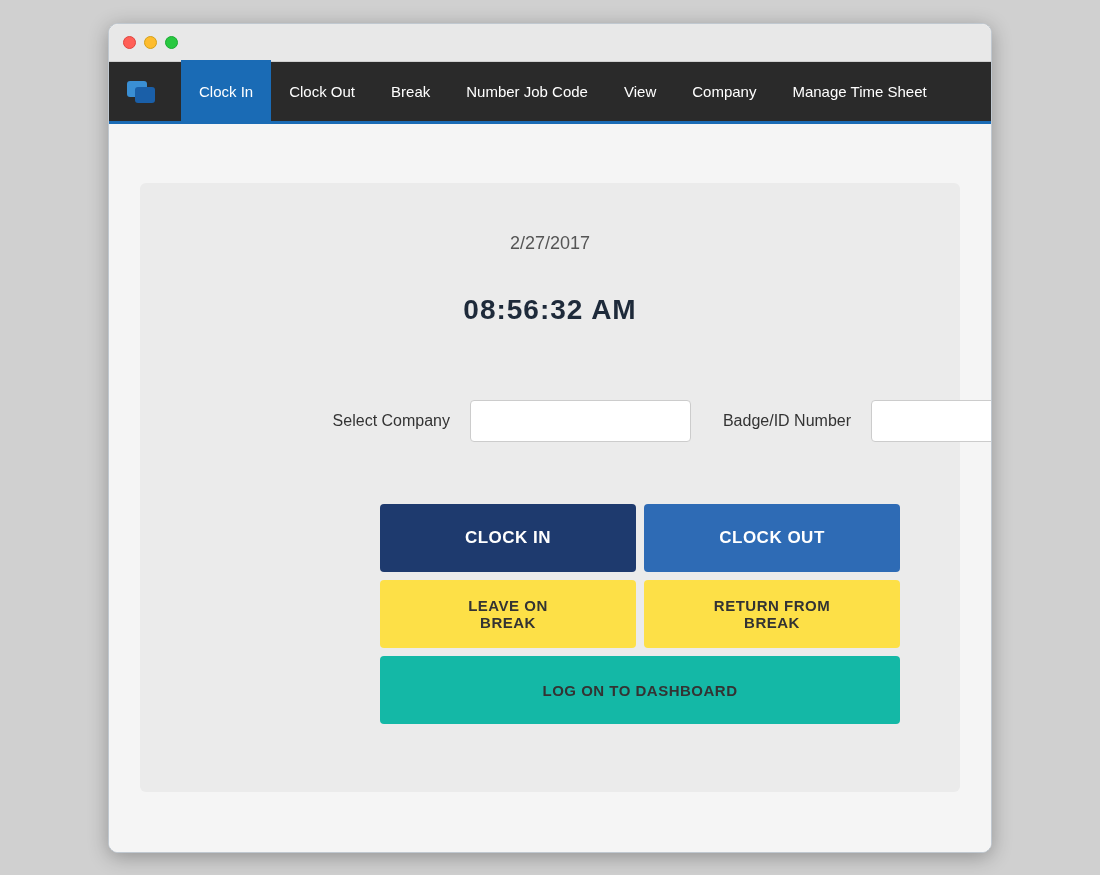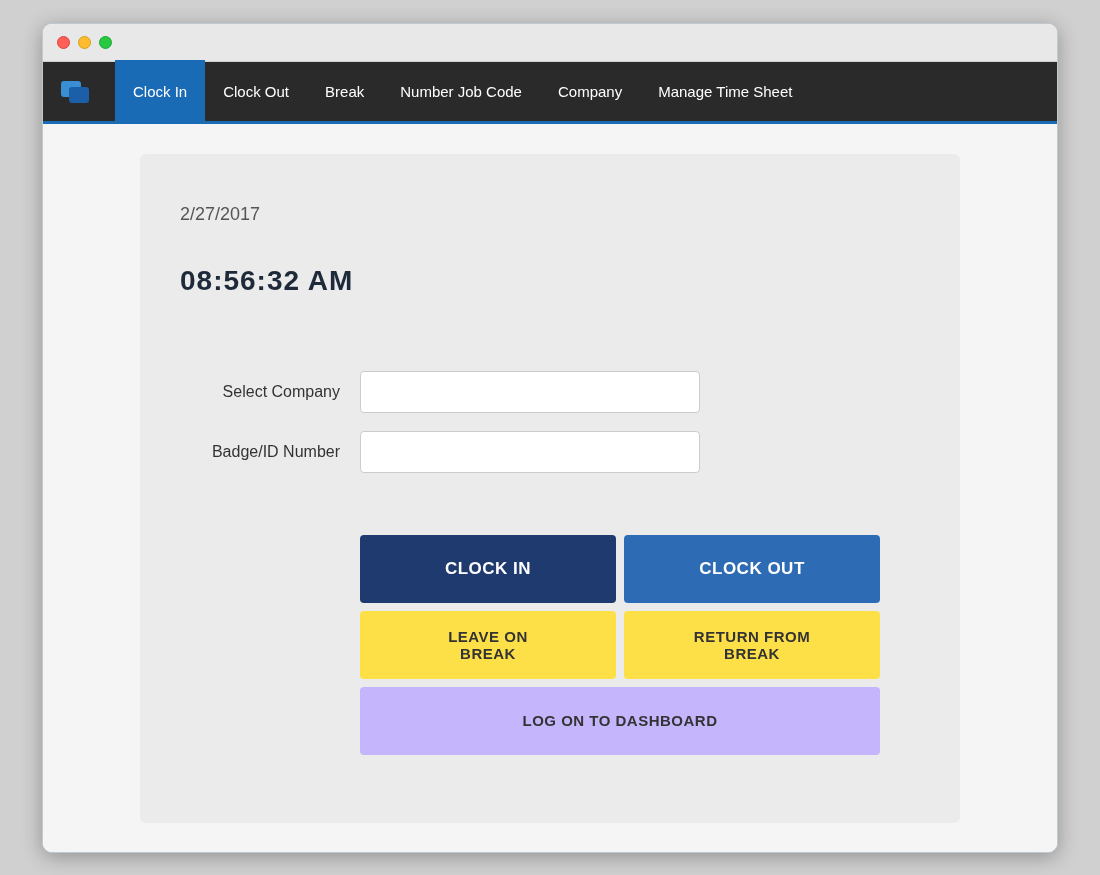--- a/index.html
+++ b/index.html
@@ -7,21 +7,21 @@
       background: #d0d0d0;
       display: flex;
       justify-content: center;
       align-items: center;
       width: 1100px;
       height: 875px;
       font-family: -apple-system, BlinkMacSystemFont, 'Segoe UI', Arial, sans-serif;
     }
 
     .browser-window {
-      width: 1016px;
+      width: 884px;
       height: 830px;
       background: #ffffff;
       border-radius: 10px;
       box-shadow: 0 4px 20px rgba(0,0,0,0.3);
       overflow: hidden;
       display: flex;
       flex-direction: column;
       border: 1.5px solid #c0c8d0;
     }
 
@@ -89,21 +89,21 @@
       padding: 30px;
     }
 
     .main-card {
       background: #ebebeb;
       border-radius: 6px;
       width: 820px;
       padding: 50px 40px 60px;
       display: flex;
       flex-direction: column;
-      align-items: flex-start;
+      align-items: center;
       gap: 34px;
     }
 
     .date-display {
       font-size: 18px;
       color: #555;
       margin-bottom: 6px;
       font-weight: 400;
     }
 
@@ -112,21 +112,21 @@
       font-weight: 700;
       color: #1e2a3a;
       margin-bottom: 40px;
       letter-spacing: 1px;
     }
 
     .form-section {
       width: 100%;
       max-width: 520px;
       display: flex;
-      flex-direction: column;
+      flex-direction: row;
       gap: 0;
     }
 
     .form-row {
       display: flex;
       align-items: center;
       margin-bottom: 18px;
     }
 
     .form-label {
@@ -184,21 +184,21 @@
       color: #ffffff;
     }
 
     .btn-break {
       background: #fde047;
       color: #333;
       font-size: 15px;
     }
 
     .btn-dashboard {
-      background: #c4b5fd;
+      background: #14b8a6;
       color: #333;
       font-size: 15px;
       width: 100%;
       flex: none;
     }
   </style>
 </head>
 <body>
 
 <div class="browser-window">
@@ -215,20 +215,21 @@
       <svg width="36" height="36" viewBox="0 0 36 36">
         <rect x="2" y="8" width="20" height="16" rx="3" fill="#3a8fd4"></rect>
         <rect x="10" y="14" width="20" height="16" rx="3" fill="#1a5fa8"></rect>
       </svg>
     </div>
 
     <div class="nav-item active">Clock In</div>
     <div class="nav-item">Clock Out</div>
     <div class="nav-item">Break</div>
     <div class="nav-item">Number Job Code</div>
+    <div class="nav-item">View</div>
     <div class="nav-item">Company</div>
     <div class="nav-item">Manage Time Sheet</div>
   </div>
 
   <div class="browser-content">
     <div class="main-card">
 
       <div class="date-display">2/27/2017</div>
       <div class="time-display">08:56:32 AM</div>
 

